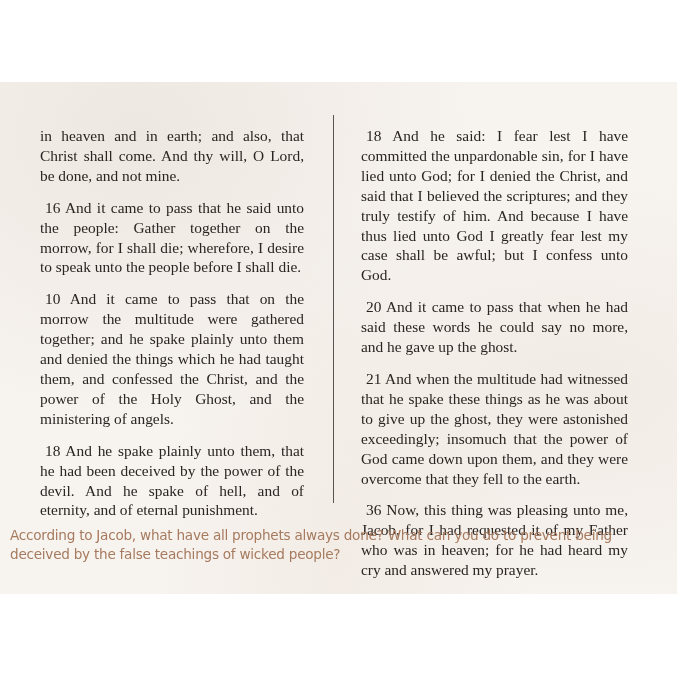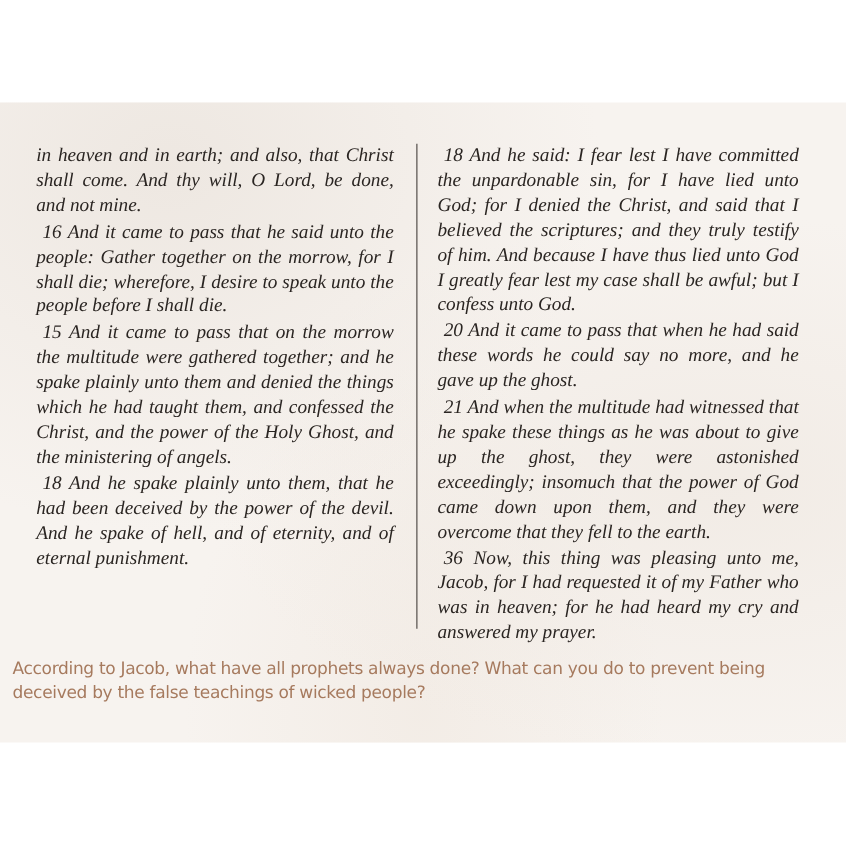--- a/index.html
+++ b/index.html
@@ -40,23 +40,22 @@
     }
     .col-left {
       left: 28px;
       width: 288px;
     }
     .col-right {
       left: 349px;
       width: 291px;
     }
     .col p {
-      margin: 1px;
+      margin: 12px;
       text-indent: 5px;
-      font-style: italic;
     }
     .col p.cont {
       text-indent: 0;
     }
     .divider {
       position: absolute;
       left: 333px;
       top: 115px;
       width: 1px;
       height: 388px;
@@ -76,21 +75,21 @@
   </style>
 </head>
 <body>
 
 <div class="page">
   <div class="paper"></div>
 
   <div class="col col-left">
     <p class="cont">in heaven and in earth; and also, that Christ shall come. And thy will, O Lord, be done, and not mine.</p>
     <p>16 And it came to pass that he said unto the people: Gather together on the morrow, for I shall die; wherefore, I desire to speak unto the people before I shall die.</p>
-    <p>15 And it came to pass that on the morrow the multitude were gathered together; and he spake plainly unto them and denied the things which he had taught them, and confessed the Christ, and the power of the Holy Ghost, and the ministering of angels.</p>
+    <p>10 And it came to pass that on the morrow the multitude were gathered together; and he spake plainly unto them and denied the things which he had taught them, and confessed the Christ, and the power of the Holy Ghost, and the ministering of angels.</p>
     <p>18 And he spake plainly unto them, that he had been deceived by the power of the devil. And he spake of hell, and of eternity, and of eternal pun­ishment.</p>
   </div>
 
   <div class="divider"></div>
 
   <div class="col col-right">
     <p>18 And he said: I fear lest I have committed the unpardonable sin, for I have lied unto God; for I denied the Christ, and said that I believed the scriptures; and they truly testify of him. And be­cause I have thus lied unto God I greatly fear lest my case shall be awful; but I confess unto God.</p>
     <p>20 And it came to pass that when he had said these words he could say no more, and he gave up the ghost.</p>
     <p>21 And when the multitude had witnessed that he spake these things as he was about to give up the ghost, they were astonished exceedingly; insomuch that the power of God came down upon them, and they were overcome that they fell to the earth.</p>
     <p>36 Now, this thing was pleasing unto me, Jacob, for I had requested it of my Father who was in heaven; for he had heard my cry and answered my prayer.</p>

